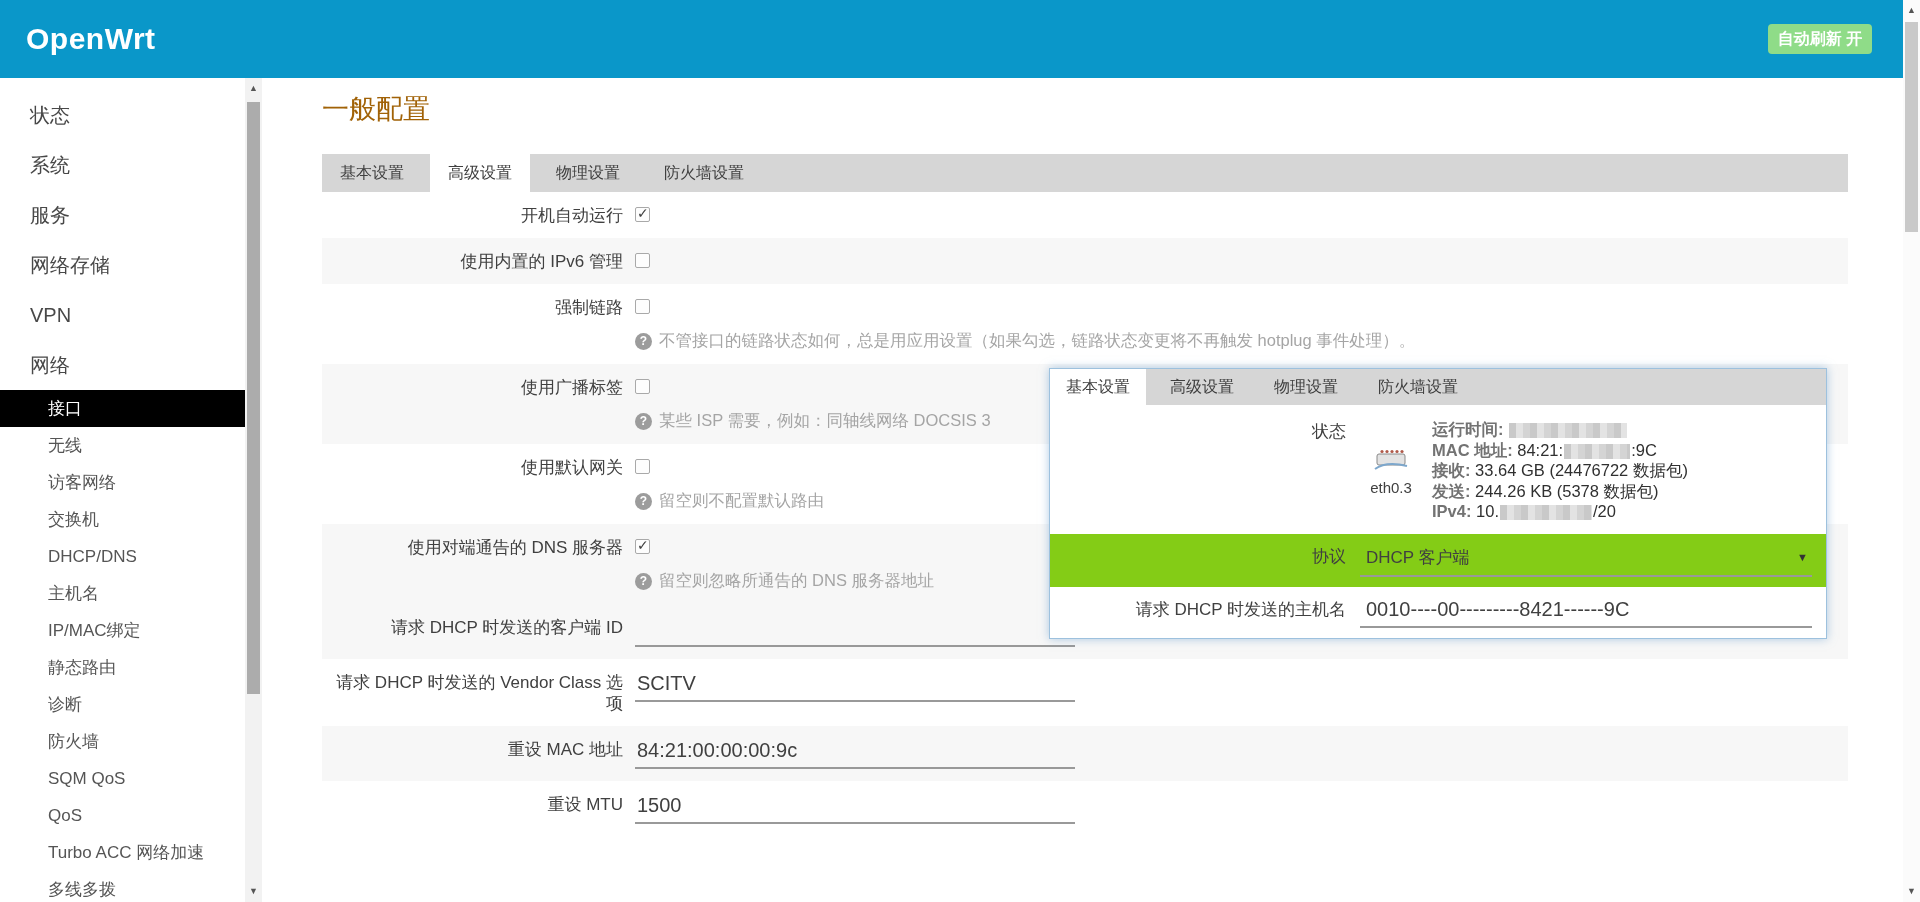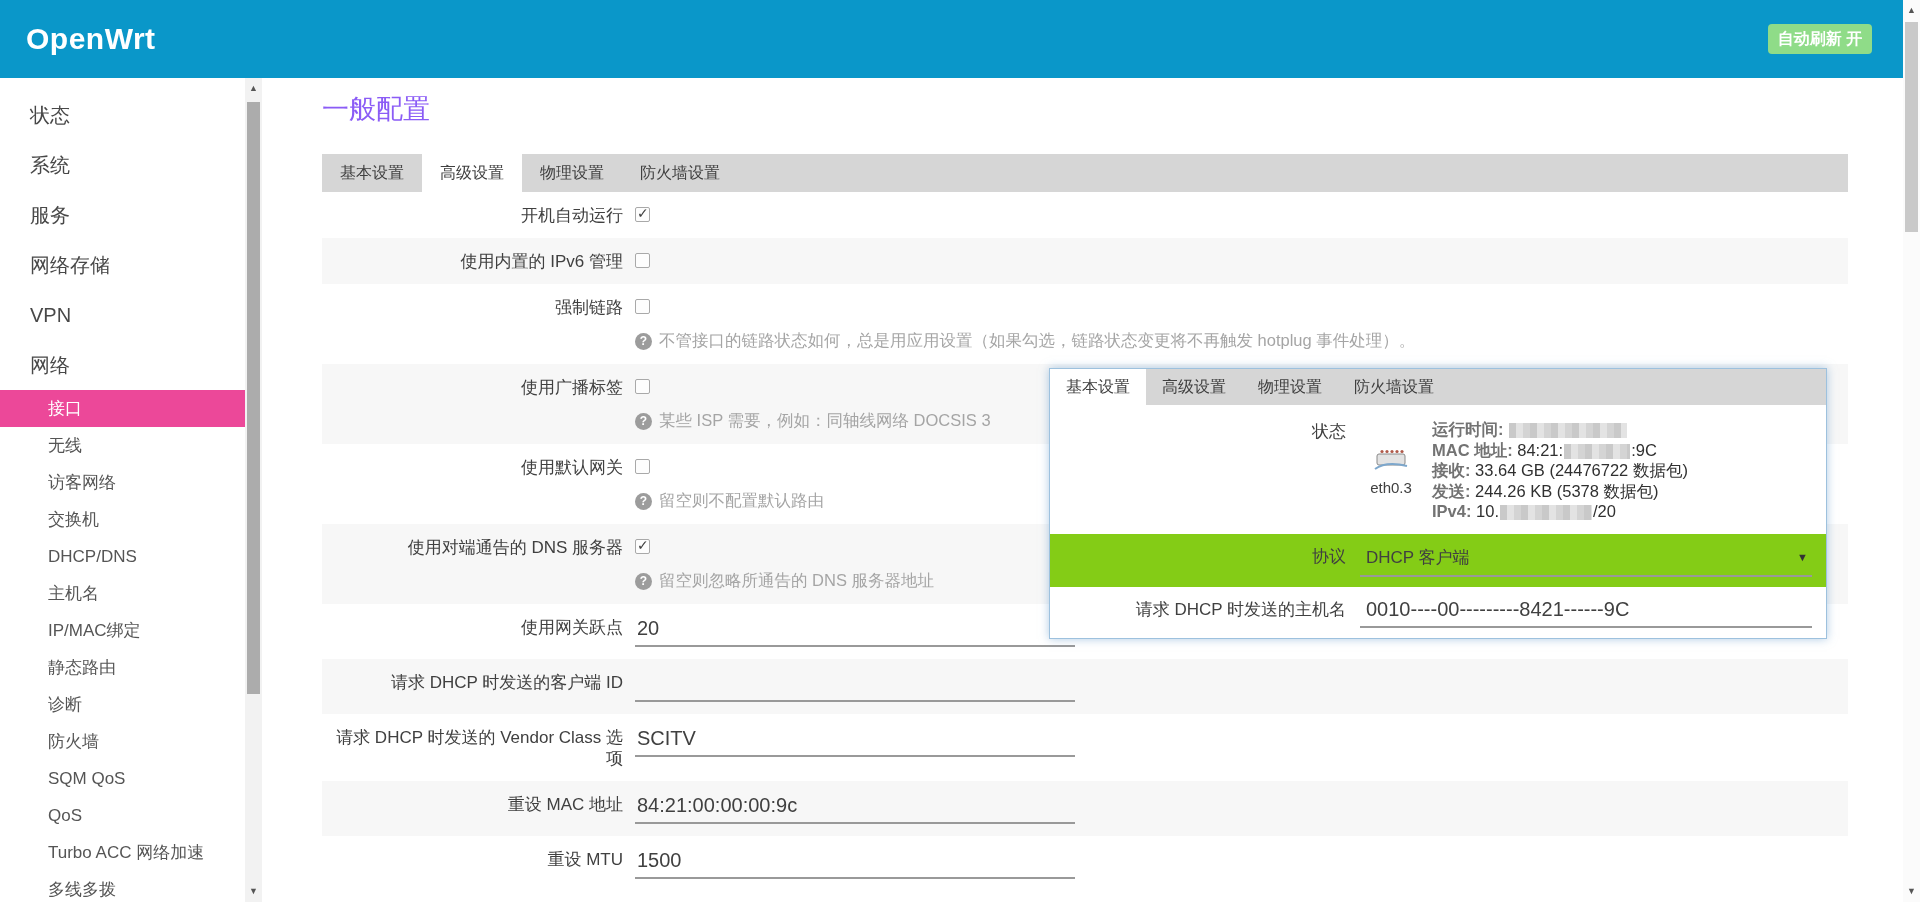--- a/index.html
+++ b/index.html
@@ -56,28 +56,28 @@
     background: #fff; padding-top: 12px; z-index: 20; overflow: hidden;
   }
   .top-item {
     height: 50px; line-height: 50px; padding-left: 30px;
     font-size: 20px; color: #484848; cursor: pointer; white-space: nowrap;
   }
   .sub-item {
     height: 37px; line-height: 37px; padding-left: 48px;
     font-size: 17px; color: #555; cursor: pointer; white-space: nowrap;
   }
-  .sub-item.active { background: #ec4899; color: #fff; }
+  .sub-item.active { background: #000000; color: #fff; }
 
   
   .main {
     position: absolute; left: 322px; top: 92px; width: 1526px; z-index: 1;
   }
-  .page-title { font-size: 27px; line-height: 34px; color: #8b5cf6; font-weight: 500; margin-bottom: 28px; }
-  .tabbar { height: 38px; background: #d6d6d6; display: flex; }
+  .page-title { font-size: 27px; line-height: 34px; color: #a16207; font-weight: 500; margin-bottom: 28px; }
+  .tabbar { height: 38px; background: #d6d6d6; display: flex; gap: 8px; }
   .tab {
     padding: 0 18px; line-height: 38px; font-size: 16px; color: #404040;
     cursor: pointer; white-space: nowrap;
   }
   .tab.active { background: #fff; }
 
   .row { display: flex; padding: 12px 0; align-items: flex-start; }
   .row.alt { background: #f7f7f7; }
   .row-label {
     width: 313px; flex: none; text-align: right; padding-right: 12px;
@@ -241,26 +241,20 @@
     <div class="row-label">使用对端通告的 DNS 服务器</div>
     <div class="row-control">
       <span class="checkbox" data-checked="true"></span>
       <div class="help">
         <span class="qmark">?</span>
         <span>留空则忽略所通告的 DNS 服务器地址</span>
       </div>
     </div>
   </div>
 
-  <div class="row">
-    <div class="row-label">使用网关跃点</div>
-    <div class="row-control">
-      <input class="text-input" type="text" value="20" style="">
-    </div>
-  </div>
 
   <div class="row alt">
     <div class="row-label">请求 DHCP 时发送的客户端 ID</div>
     <div class="row-control">
       <input class="text-input" type="text" value="" style="">
     </div>
   </div>
 
   <div class="row">
     <div class="row-label">请求 DHCP 时发送的 Vendor Class 选项</div>

